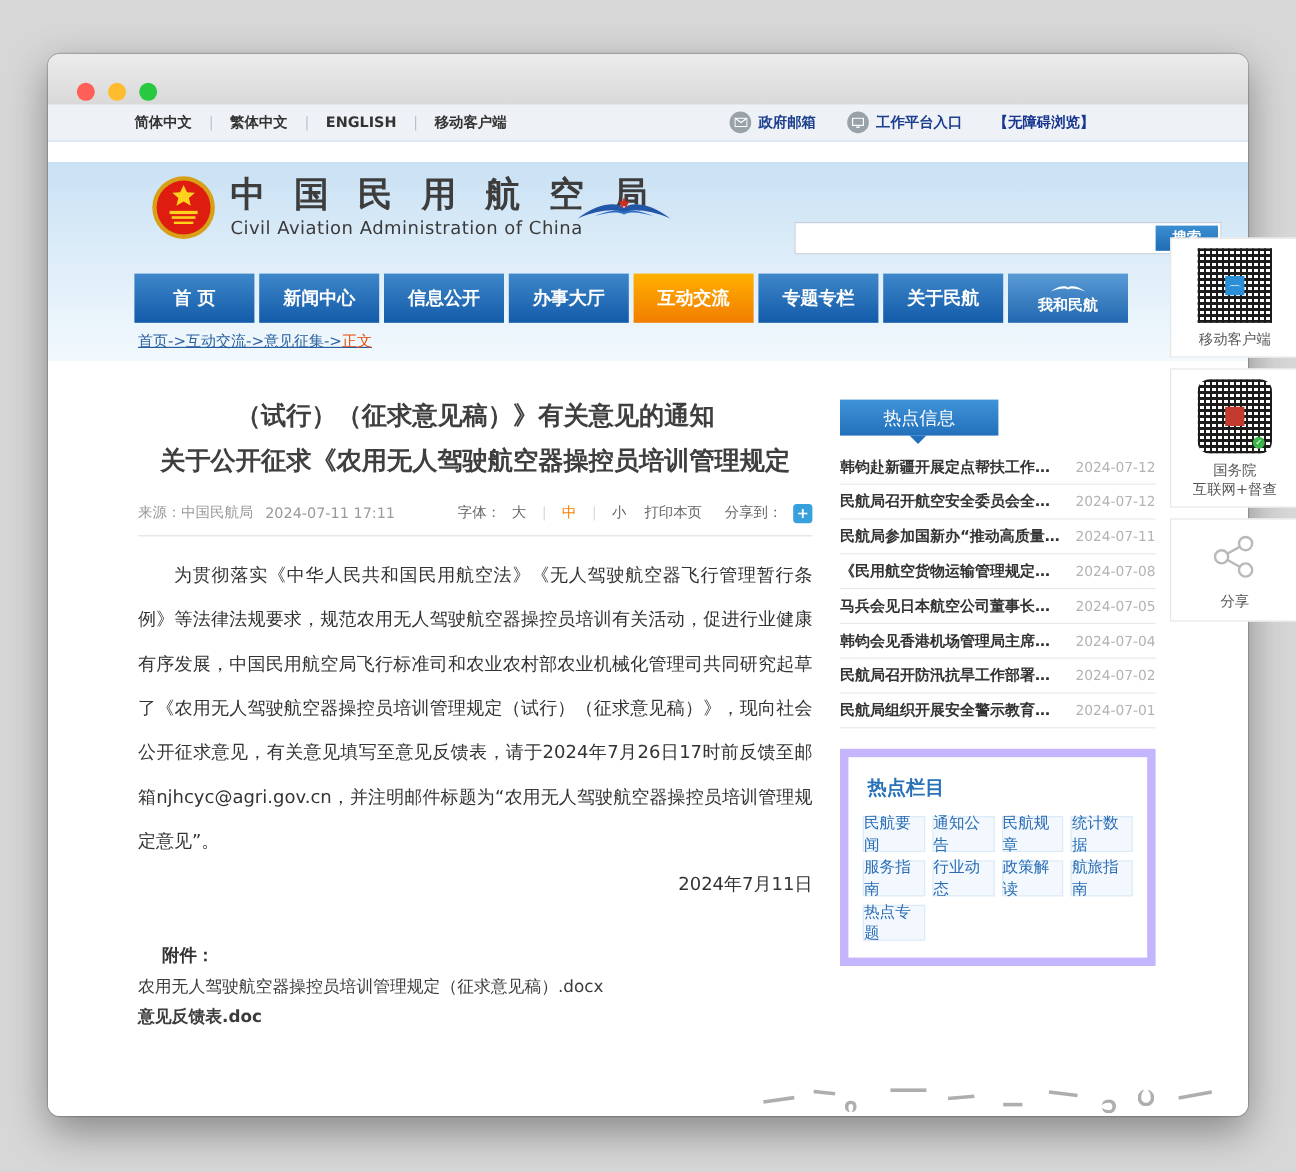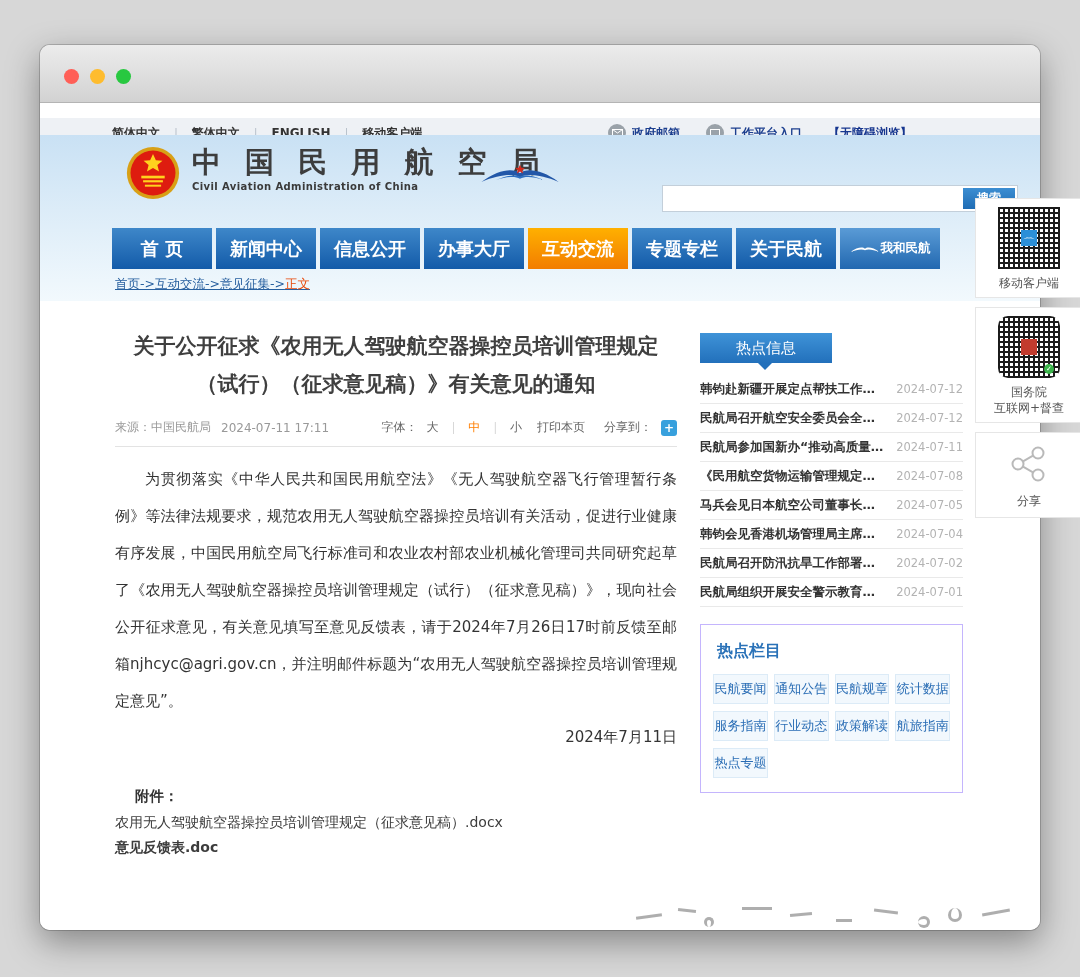--- a/index.html
+++ b/index.html
@@ -12,48 +12,48 @@
   .window { position:absolute; left:40px; top:45px; width:1000px; height:885px;
     background:#fff; border-radius:10px; box-shadow:0 12px 34px rgba(0,0,0,.38), 0 0 0 1px rgba(0,0,0,.18);
     overflow:hidden; }
   .titlebar { position:absolute; top:0; left:0; right:0; height:58px;
     background:linear-gradient(#ececec,#d2d2d2); border-bottom:1px solid #b4b4b4; }
   .dots { position:absolute; left:24px; top:24px; display:flex; gap:11px; }
   .dot { width:15px; height:15px; border-radius:50%; }
   .dot.red{ background:#ff5f57; } .dot.yellow{ background:#febc2e; } .dot.green{ background:#28c840; }
 
   
-  .utilbar { position:absolute; top:73px; left:0; right:0; height:31px; background:#eef1f5;
+  .utilbar { position:absolute; top:42px; left:0; right:0; height:31px; background:#eef1f5;
     border-bottom:1px solid #cfe0ee; display:flex; align-items:center; font-size:12px; }
   .util-left { margin-left:72px; display:flex; align-items:center; gap:10px; font-weight:700; color:#333; }
   .util-sep { color:#aab4bf; font-weight:400; }
   .util-right { margin-left:auto; margin-right:128px; display:flex; align-items:center; gap:26px; }
   .util-tool { display:flex; align-items:center; gap:6px; color:#1c3f8f; font-weight:700; }
   .tool-circle { width:18px; height:18px; border-radius:50%; background:#9aa2a9; display:flex; align-items:center; justify-content:center; }
   .a11y { color:#16368f; font-weight:700; }
 
   
   .sky { position:absolute; top:90px; left:0; right:0; height:166px;
     background:linear-gradient(180deg,#c9e1f4 0%,#dcecf8 45%,#f2f9fd 100%); }
   .emblem { position:absolute; left:86px; top:11px; width:54px; height:54px; }
   .brand-text { position:absolute; left:152px; top:10px; }
   .brand-cn { font-size:29px; font-weight:700; letter-spacing:7px; color:#3d3d3d; line-height:34px; }
-  .brand-en { font-size:10px; font-weight:700; color:#3a3a3a; letter-spacing:.4px; margin-top:2px; }
+  .brand-en { font-size:15px; font-weight:400; color:#3a3a3a; letter-spacing:.4px; margin-top:2px; }
   .hdr-wings { position:absolute; left:440px; top:26px; width:80px; height:26px; }
   .searchbox { position:absolute; left:605px; top:50px; width:356px; height:27px; background:#fff;
     border:1px solid #c3cfda;margin-left:17px; }
   .searchbox input { position:absolute; left:4px; top:2px; width:236px; height:21px; border:0; outline:none; font-size:12px; }
   .search-btn { position:absolute; right:2px; top:2px; width:52px; height:21px; border:0;
     background:linear-gradient(#3c8ed2,#1f6cb4); color:#fff; font-size:12px; font-weight:700; cursor:pointer; }
 
   .navrow { position:absolute; left:72px; top:93px; display:flex; gap:4px; }
   .nav-btn { width:100px; height:41px; display:flex; align-items:center; justify-content:center;
-    background:linear-gradient(#3e87c9,#135ba9); color:#fff; font-size:18px; font-weight:700; cursor:pointer; }
+    background:linear-gradient(#3e87c9,#135ba9); color:#fff; font-size:15px; font-weight:700; cursor:pointer; }
   .nav-btn.active { background:linear-gradient(#ffb000,#f27d00); }
-  .nav-btn.stacked { flex-direction:row; gap:1px; background:linear-gradient(#5a9bd6,#2268b0); font-size:12.5px; }
+  .nav-btn.stacked { flex-direction:column; gap:1px; background:linear-gradient(#5a9bd6,#2268b0); font-size:12.5px; }
   .nav-wings-sm { width:30px; height:10px; }
 
   .crumb { position:absolute; left:75px; top:141px; font-size:12.5px; color:#28609f;text-decoration:underline; }
   .crumb .cur { color:#e8490a; }
 
   
   .content { position:absolute; top:256px; left:0; right:0; bottom:0; background:#fff; }
 
   .article { position:absolute; left:75px; top:0; width:562px; }
   .a-title { margin-top:26px; text-align:center; font-size:21px; font-weight:600; color:#3f3f3f; line-height:38px; }
@@ -76,21 +76,21 @@
     color:#fff; font-size:15px; font-weight:400; display:flex; align-items:center; justify-content:center;
     position:relative; cursor:pointer; }
   .hot-tab:after { content:""; position:absolute; left:58px; bottom:-7px; border:7px solid transparent;
     border-top-color:#2270bb; border-bottom:0; }
   .news-list { margin-top:12px; }
   .news-row { height:29px; display:flex; align-items:center; border-bottom:1px solid #e9e9e9; cursor:pointer; }
   .news-t { font-size:12.5px; color:#333; font-weight:600; white-space:nowrap; overflow:hidden;
     text-overflow:ellipsis; max-width:185px; }
   .news-d { margin-left:auto; font-size:11.5px; color:#b3b3b3; }
 
-  .col-box { margin-top:17px; border:1px solid #c4b5fd; padding:12px 12px 14px; }
+  .col-box { margin-top:17px; border:7px solid #c4b5fd; padding:12px 12px 14px; }
   .col-title { font-size:16px; color:#2a72b8; font-weight:600; margin:4px 0 12px 4px; }
   .col-grid { display:grid; grid-template-columns:repeat(4,1fr); gap:7px 6px; }
   .col-cell { height:30px; background:#f2f8fd; border:1px solid #dcebf7; color:#2a6db5; font-size:13px;
     display:flex; align-items:center; justify-content:center; cursor:pointer; }
 
   
   .sidewidgets { position:absolute; left:975px; top:198px; width:108px; display:flex; flex-direction:column; gap:9px; }
   .widget { background:#fff; border:1px solid #e6e6e6; padding:8px 4px 6px; text-align:center; }
   .qr { width:62px; height:62px; margin:0 auto; position:relative;
     background:
@@ -197,22 +197,22 @@
 
       <div class="crumb">
         <span>首页-&gt;互动交流-&gt;意见征集-&gt;</span><span class="cur">正文</span>
       </div>
     </div>
 
     <div class="content">
 
       <div class="article">
         <div class="a-title">
+          <div>（试行）（征求意见稿）》有关意见的通知</div>
           <div>关于公开征求《农用无人驾驶航空器操控员培训管理规定</div>
-          <div>（试行）（征求意见稿）》有关意见的通知</div>
         </div>
 
         <div class="a-meta">
           <span>来源：中国民航局</span>
           <span style="margin-left:10px;">2024-07-11 17:11</span>
           <span class="right">
             <span>字体：</span>
             <span>大</span>
             <span class="meta-sep">｜</span>
             <span class="fs-mid">中</span>

